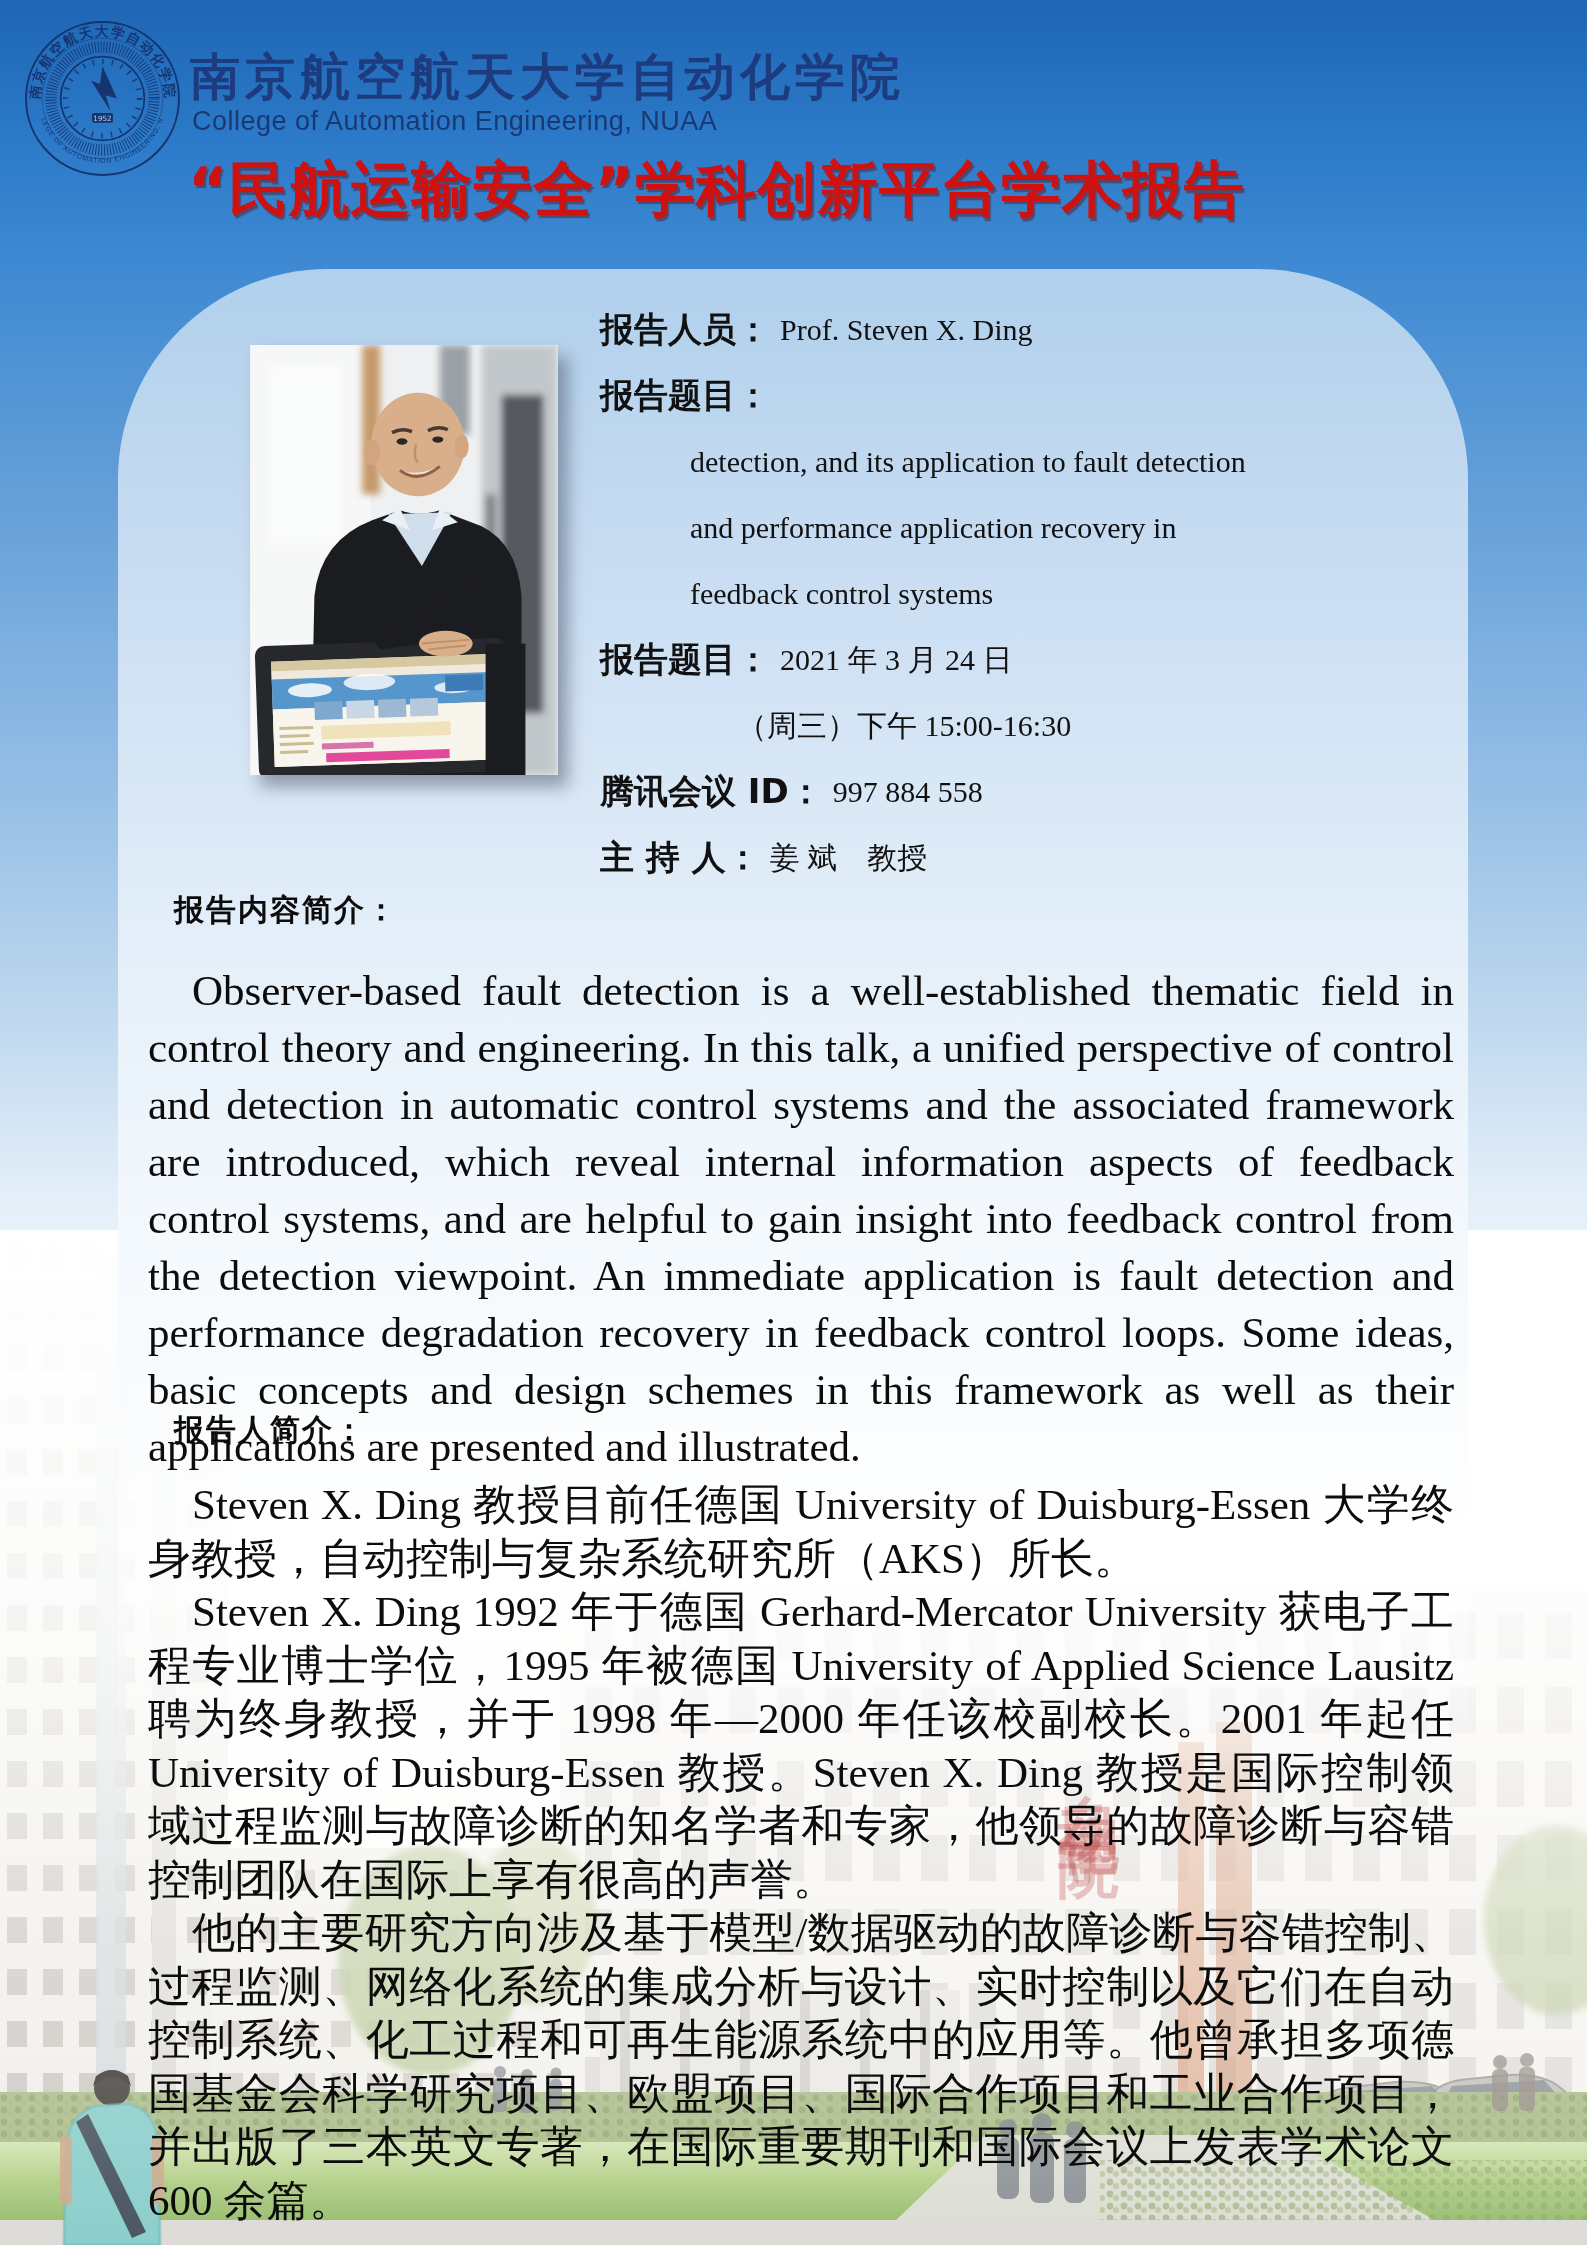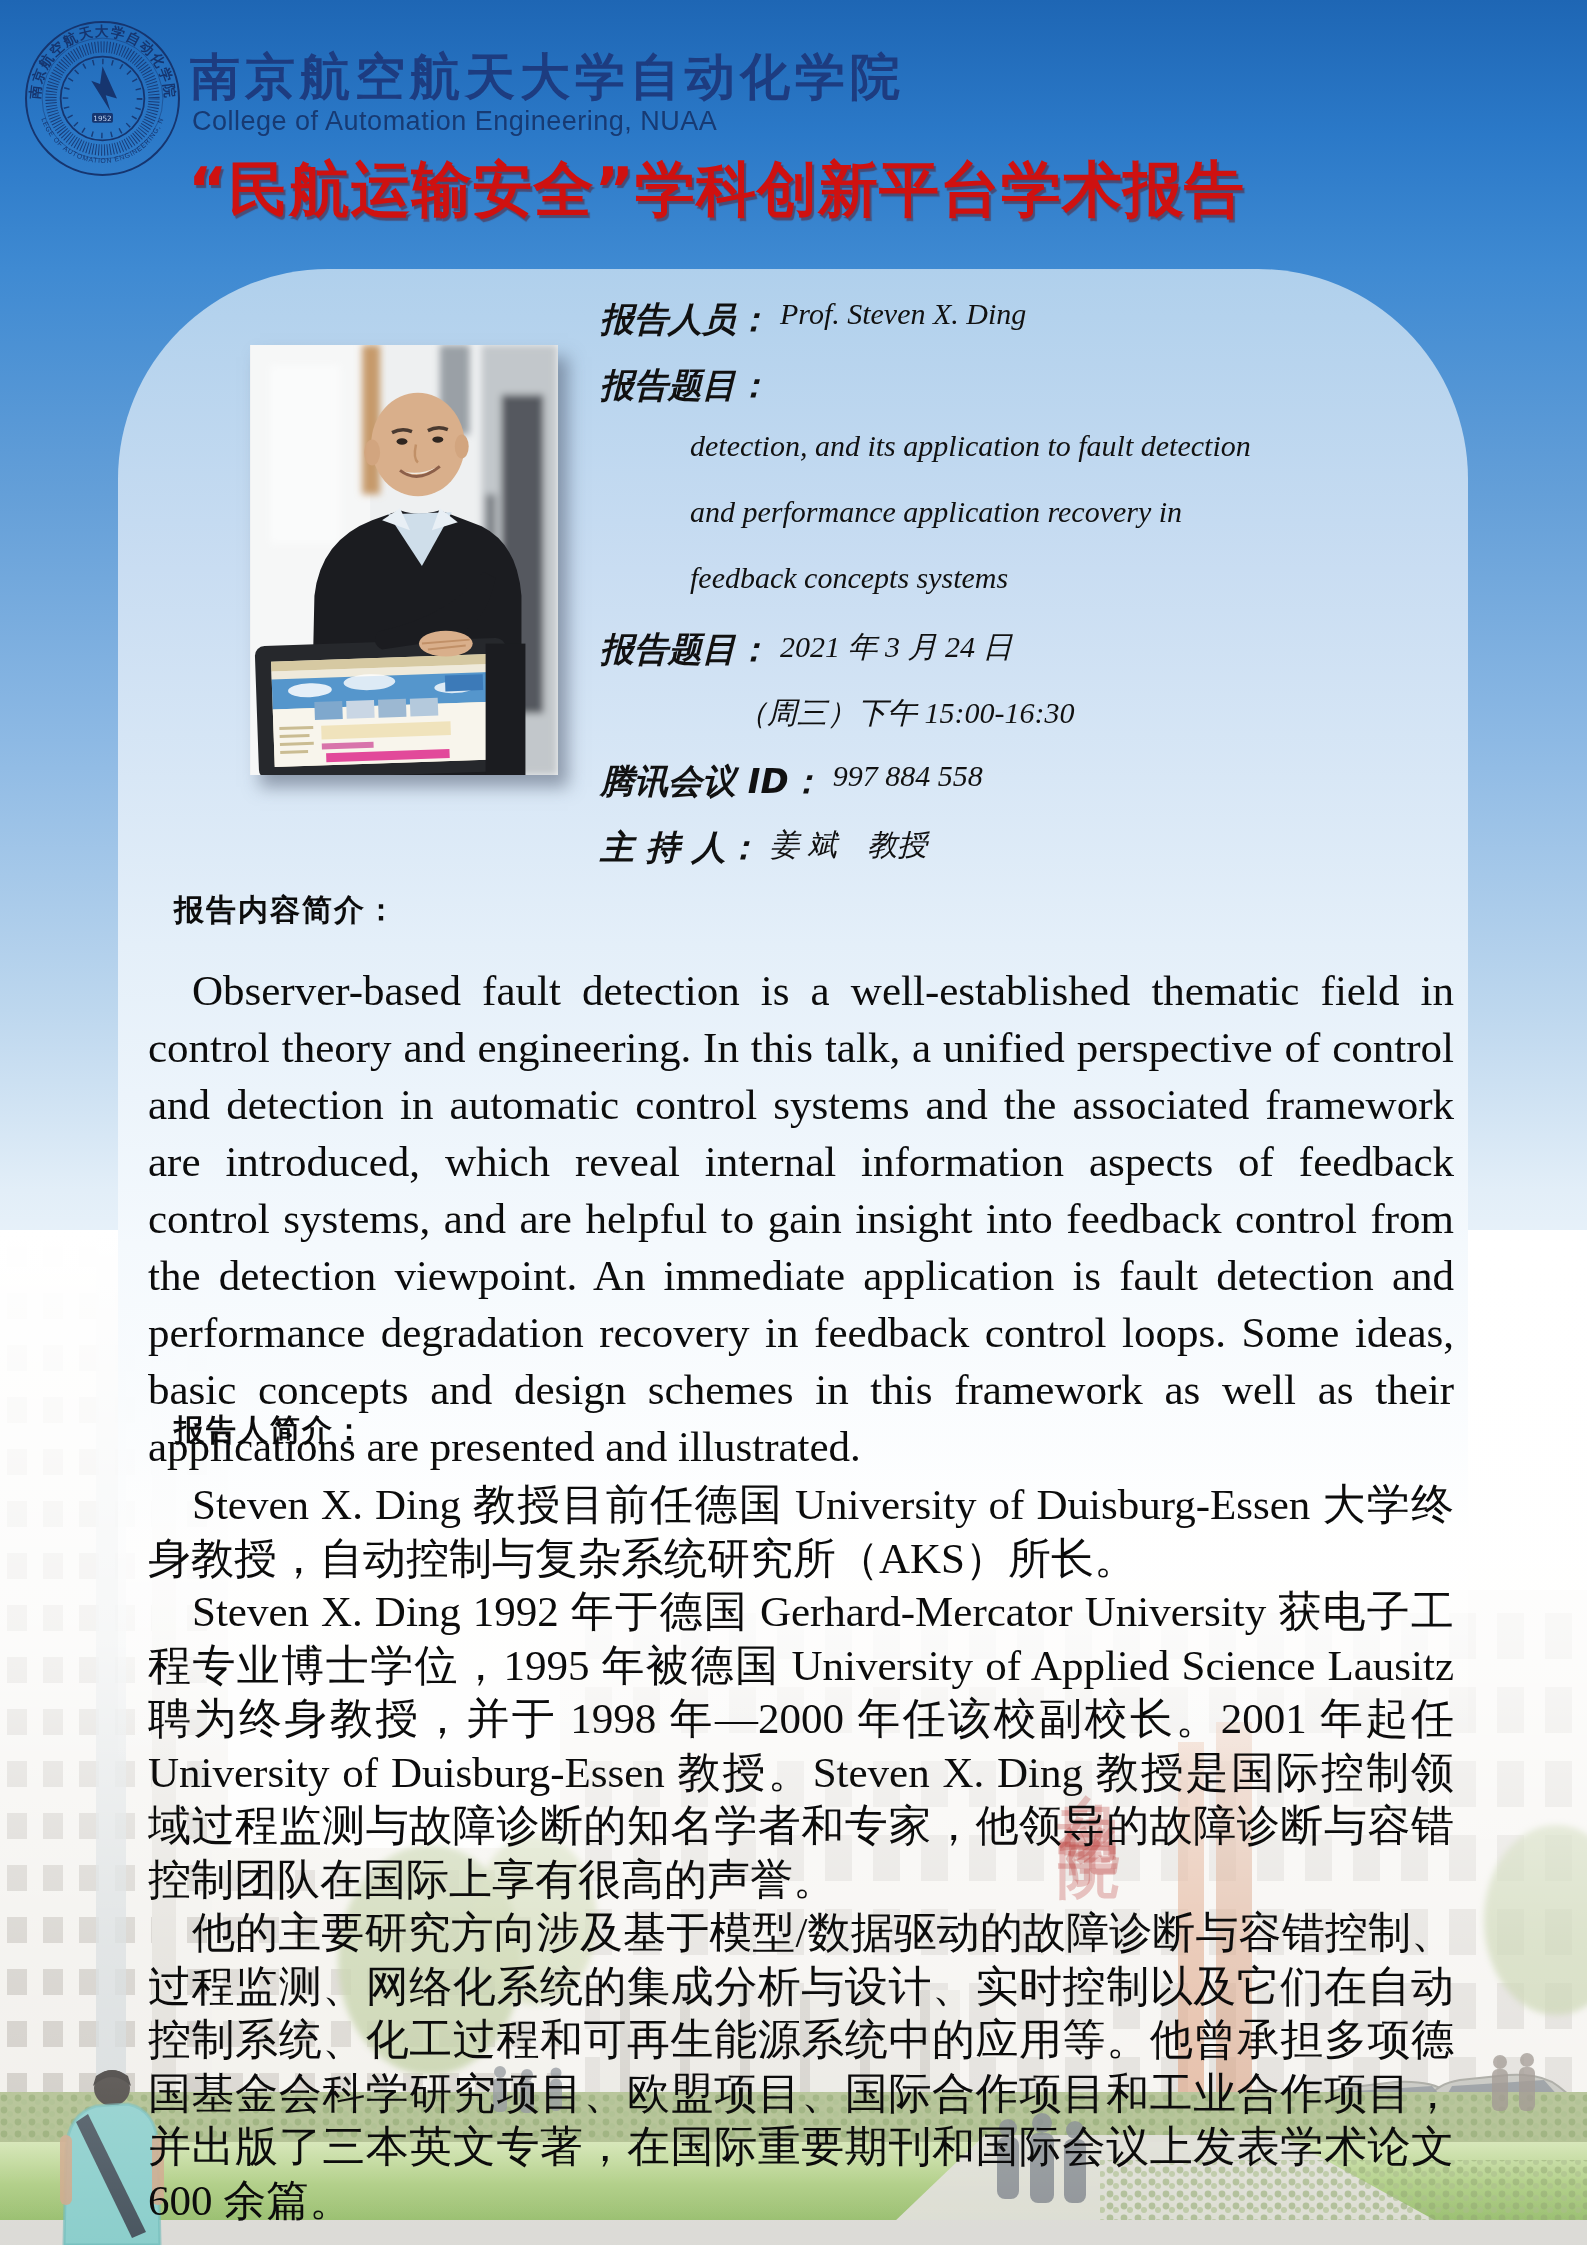--- a/index.html
+++ b/index.html
@@ -21,21 +21,21 @@
   .org-en{position:absolute;left:192px;top:106px;font-size:27px;color:#173a73;
     font-family:"Liberation Sans",sans-serif;z-index:4;letter-spacing:0.5px;}
   .title{position:absolute;left:0;top:150px;width:1433px;text-align:center;
     font-size:60px;font-weight:900;color:#cf1110;letter-spacing:1px;z-index:4;
     font-family:"DejaVu Sans",sans-serif;text-shadow:2px 3px 1px rgba(100,10,10,0.45);}
   
   .photo{position:absolute;left:250px;top:345px;width:308px;height:430px;z-index:4;
     box-shadow:10px 12px 16px rgba(70,80,100,0.5);background:#eef0f1;}
   
   .details{position:absolute;left:600px;top:297px;z-index:4;}
-  .dline{display:flex;height:66px;white-space:nowrap;font-style:italic;}
+  .dline{display:flex;align-items:center;height:66px;white-space:nowrap;}
   .dline .lbl{font-family:"DejaVu Sans",sans-serif;font-weight:bold;font-size:34px;color:#111;}
   .dline .val{font-family:"Liberation Serif",serif;font-size:30px;color:#111;margin-left:10px;}
   .ind1{padding-left:80px;} .ind2{padding-left:127px;}
   
   .sec-h{position:absolute;left:174px;font-size:30px;font-weight:bold;color:#0c0c0c;
     font-family:Liberation Mono, monospace;z-index:4;letter-spacing:2px;}
   .abstract-h{top:890px;} .bio-h{top:1410px;}
   .para{position:absolute;left:148px;width:1306px;z-index:4;color:#0c0c0c;
     font-family:"Liberation Serif",serif;font-size:43px;text-align:justify;}
   .abstract-p{top:962px;line-height:57px;text-indent:44px;}
@@ -263,21 +263,21 @@
     <div class="dline">
       <span class="lbl">报告题目：</span>
     </div>
     <div class="dline ind1">
       <span class="val">detection, and its application to fault detection</span>
     </div>
     <div class="dline ind1">
       <span class="val">and performance application recovery in</span>
     </div>
     <div class="dline ind1">
-      <span class="val">feedback concepts systems</span>
+      <span class="val">feedback control systems</span>
     </div>
     <div class="dline">
       <span class="lbl">报告题目：</span>
       <span class="val">2021 年 3 月 24 日</span>
     </div>
     <div class="dline ind2">
       <span class="val">（周三）下午 15:00-16:30</span>
     </div>
     <div class="dline">
       <span class="lbl">腾讯会议 ID：</span>

